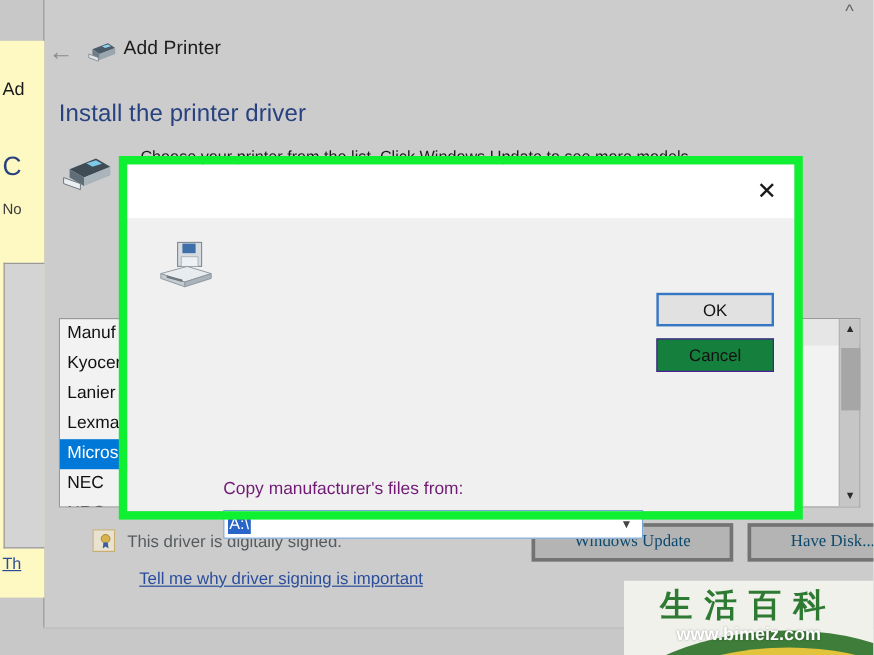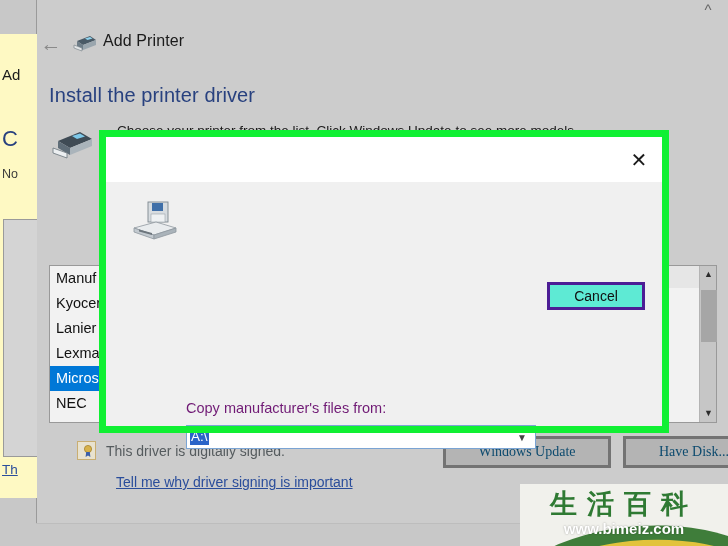--- a/index.html
+++ b/index.html
@@ -320,22 +320,22 @@
     top: 19px;
     width: 340px;
     font-size: 14.5px;
     color: #0c0c0c;
     line-height: 20px;
   }
   .dlg-btn {
     position: absolute;
     width: 98px;
     height: 28px;
-    background: #5eead4;
-    border: 3px solid #4c1d95;
+    background: #15803d;
+    border: 1px solid #4c1d95;
     box-sizing: border-box;
     font-size: 14px;
     color: #111;
     display: flex;
     align-items: center;
     justify-content: center;
   }
   .dlg-btn.ok {
     left: 441px;
     top: 62px;
@@ -529,20 +529,21 @@
           <rect x="16" y="2" width="20" height="20" fill="#d7dce0" stroke="#7d878f" stroke-width="0.9"></rect>
           <rect x="20" y="3" width="11" height="8" fill="#3f6fa8"></rect>
           <rect x="19" y="14" width="14" height="8" fill="#eef1f3" stroke="#9aa3aa" stroke-width="0.6"></rect>
           <polygon points="2,28 24,22 44,28 22,35" fill="#e9ecee" stroke="#8e979e" stroke-width="0.8"></polygon>
           <polygon points="2,28 22,35 22,39 2,32" fill="#c3cad0" stroke="#8e979e" stroke-width="0.8"></polygon>
           <polygon points="22,35 44,28 44,32 22,39" fill="#aab3ba" stroke="#8e979e" stroke-width="0.8"></polygon>
           <polygon points="7,29.5 20,33 20,35 7,31.5" fill="#6d767d"></polygon>
         </svg>
       </div>
 
+      <div class="dlg-btn ok">OK</div>
       <div class="dlg-btn cancel">Cancel</div>
 
       <div class="copy-label">Copy manufacturer's files from:</div>
       <div class="combo">
         <div class="combo-val">A:\</div>
         <div class="combo-arrow">▼</div>
       </div>
     </div>
   </div>
 

